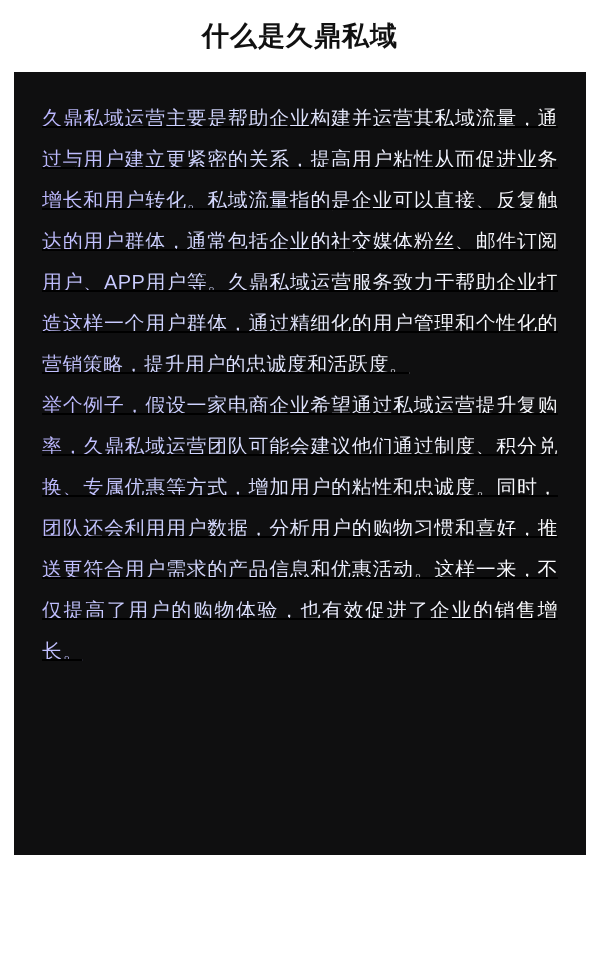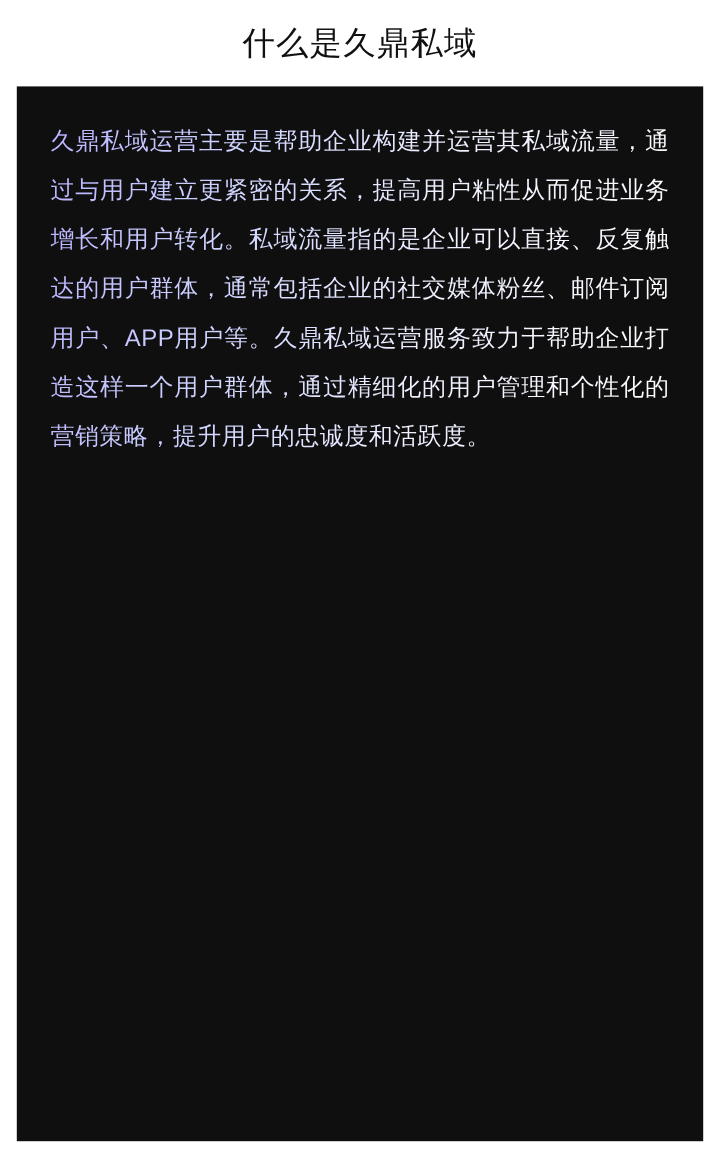--- a/index.html
+++ b/index.html
@@ -22,35 +22,36 @@
   }
   .title-bar {
     height: 72px;
     display: flex;
     align-items: center;
     justify-content: center;
     background: #ffffff;
   }
   .title-text {
     font-size: 27px;
-    font-weight: normal;
+    font-weight: bold;
     color: #111111;
     letter-spacing: 1px;
     line-height: 1.2;
   }
   .article-card {
     position: absolute;
     left: 14px;
     top: 72px;
     width: 572px;
-    height: 879px;
+    height: 783px;
     background: #0f0f10;
     box-sizing: border-box;
     padding: 26px 28px 20px 28px;
     overflow: hidden;
+    text-decoration: underline;
   }
   .para {
     margin: 0 0 0 0;
     color: #e6e8f5;
     font-size: 20px;
     line-height: 41px;
     text-align: justify;
     text-justify: inter-ideograph;
     letter-spacing: 0.4px;
   }
@@ -69,15 +70,16 @@
 <body>
 
 <div class="page">
 
   <div class="title-bar">
     <div class="title-text">什么是久鼎私域</div>
   </div>
 
   <div class="article-card">
     <p class="para grad">久鼎私域运营主要是帮助企业构建并运营其私域流量，通过与用户建立更紧密的关系，提高用户粘性从而促进业务增长和用户转化。私域流量指的是企业可以直接、反复触达的用户群体，通常包括企业的社交媒体粉丝、邮件订阅用户、APP用户等。久鼎私域运营服务致力于帮助企业打造这样一个用户群体，通过精细化的用户管理和个性化的营销策略，提升用户的忠诚度和活跃度。</p>
+    <p class="para grad">举个例子，假设一家电商企业希望通过私域运营提升复购率，久鼎私域运营团队可能会建议他们通过制度、积分兑换、专属优惠等方式，增加用户的粘性和忠诚度。同时，团队还会利用用户数据，分析用户的购物习惯和喜好，推送更符合用户需求的产品信息和优惠活动。这样一来，不仅提高了用户的购物体验，也有效促进了企业的销售增长。</p>
   </div>
 
 </div>
 
 </body></html>

